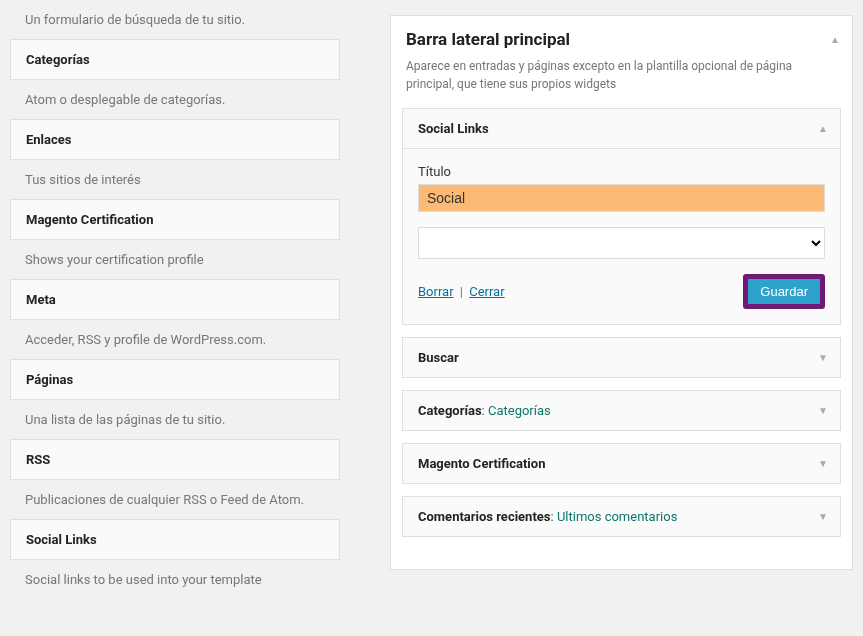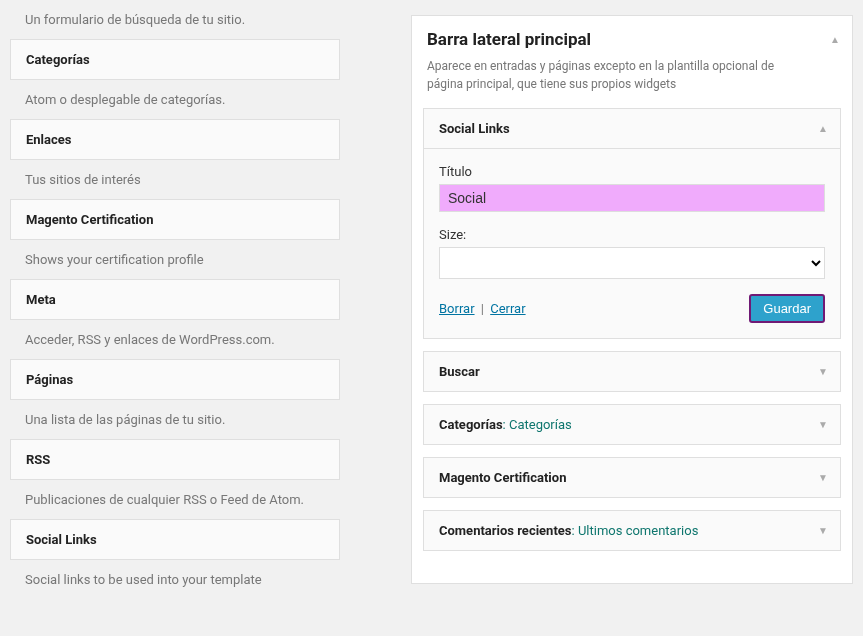--- a/index.html
+++ b/index.html
@@ -4,21 +4,21 @@
   <style>
     * { box-sizing: border-box; margin: 0; padding: 0; }
     body {
       font-family: -apple-system, BlinkMacSystemFont, "Segoe UI", Roboto, sans-serif;
       background: #f1f1f1;
       color: #333;
       font-size: 13px;
     }
     .container {
       display: flex;
-      gap: 71px;
+      gap: 50px;
       padding: 0 10px;
     }
     .left-col {
       width: 330px;
       flex-shrink: 0;
     }
     .right-col {
       flex: 1;
       padding-top: 15px;
     }
@@ -102,21 +102,21 @@
       display: block;
       font-size: 13px;
       color: #333;
       margin-bottom: 5px;
     }
     .form-input {
       width: 100%;
       padding: 5px 8px;
       font-size: 14px;
       border: 1px solid #ddd;
-      background: #f0abfc;
+      background: #fdba74;
       margin-bottom: 15px;
       color: #333;
     }
     .form-select {
       width: 100%;
       padding: 15px 6px;
       font-size: 18px;
       border: 1px solid #ddd;
       background: #fff;
       margin-bottom: 15px;
@@ -131,21 +131,21 @@
       color: #0074a2;
       text-decoration: underline;
       font-size: 13px;
     }
     .action-links .sep {
       color: #777;
       margin: 0 3px;
     }
     .btn-save {
       background: #2ea2cc;
-      border: 2px solid #701a75;
+      border: 5px solid #701a75;
       color: #fff;
       padding: 5px 12px;
       font-size: 13px;
       border-radius: 3px;
       cursor: pointer;
     }
     .sidebar-panel-inner {
       padding-bottom: 20px;
     }
   </style>
@@ -164,21 +164,21 @@
     <div class="widget-item">
       <div class="widget-title">Enlaces</div>
       <div class="widget-desc">Tus sitios de interés</div>
     </div>
     <div class="widget-item">
       <div class="widget-title">Magento Certification</div>
       <div class="widget-desc">Shows your certification profile</div>
     </div>
     <div class="widget-item">
       <div class="widget-title">Meta</div>
-      <div class="widget-desc">Acceder, RSS y enlaces de WordPress.com.</div>
+      <div class="widget-desc">Acceder, RSS y profile de WordPress.com.</div>
     </div>
     <div class="widget-item">
       <div class="widget-title">Páginas</div>
       <div class="widget-desc">Una lista de las páginas de tu sitio.</div>
     </div>
     <div class="widget-item">
       <div class="widget-title">RSS</div>
       <div class="widget-desc">Publicaciones de cualquier RSS o Feed de Atom.</div>
     </div>
     <div class="widget-item">
@@ -197,21 +197,20 @@
       <div class="sidebar-panel-inner">
 
         <div class="placed-widget">
           <div class="placed-widget-header">
             <span>Social Links</span>
             <span class="arrow">▲</span>
           </div>
           <div class="widget-form">
             <label class="form-label">Título</label>
             <input class="form-input" type="text" value="Social" style="">
-            <label class="form-label">Size:</label>
             <select class="form-select">
               <option>Grande</option>
             </select>
             <div class="widget-actions">
               <span class="action-links">
                 <a href="#">Borrar</a>
                 <span class="sep">|</span>
                 <a href="#">Cerrar</a>
               </span>
               <button class="btn-save">Guardar</button>

